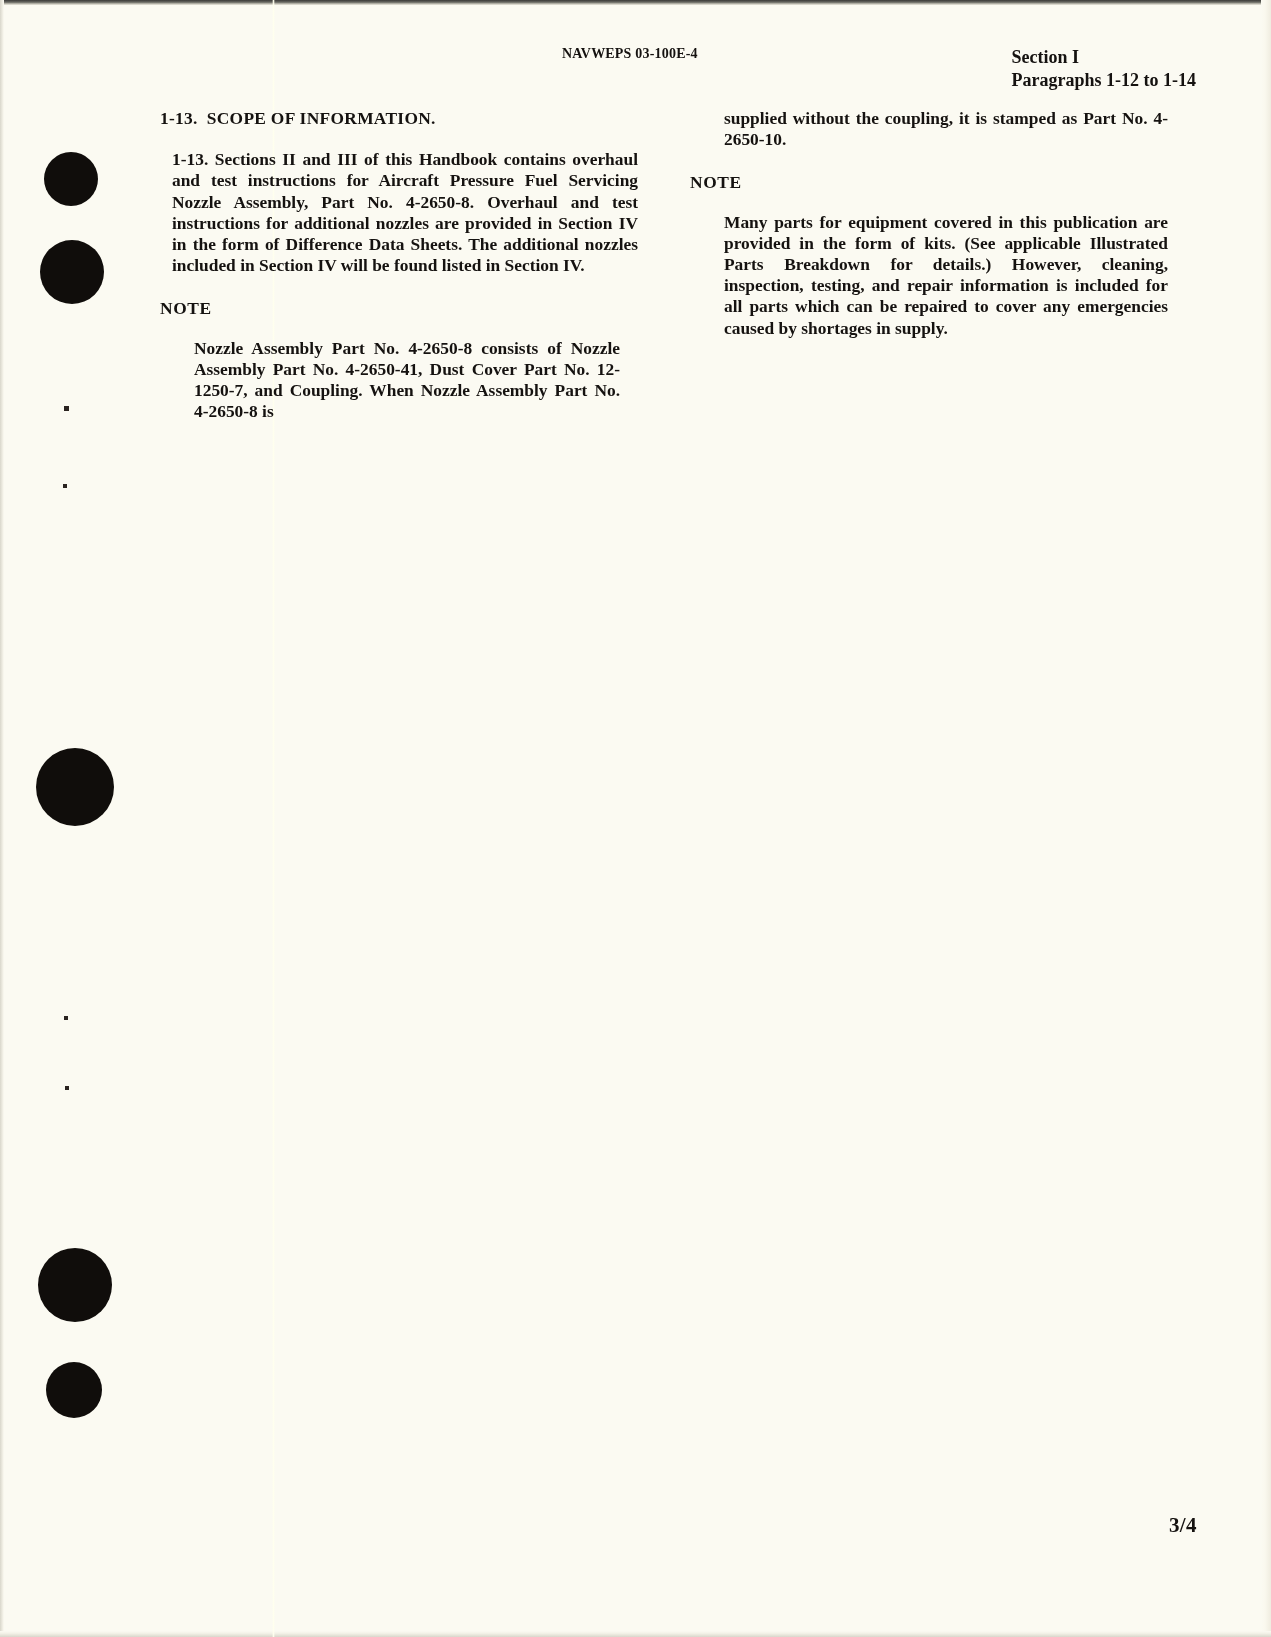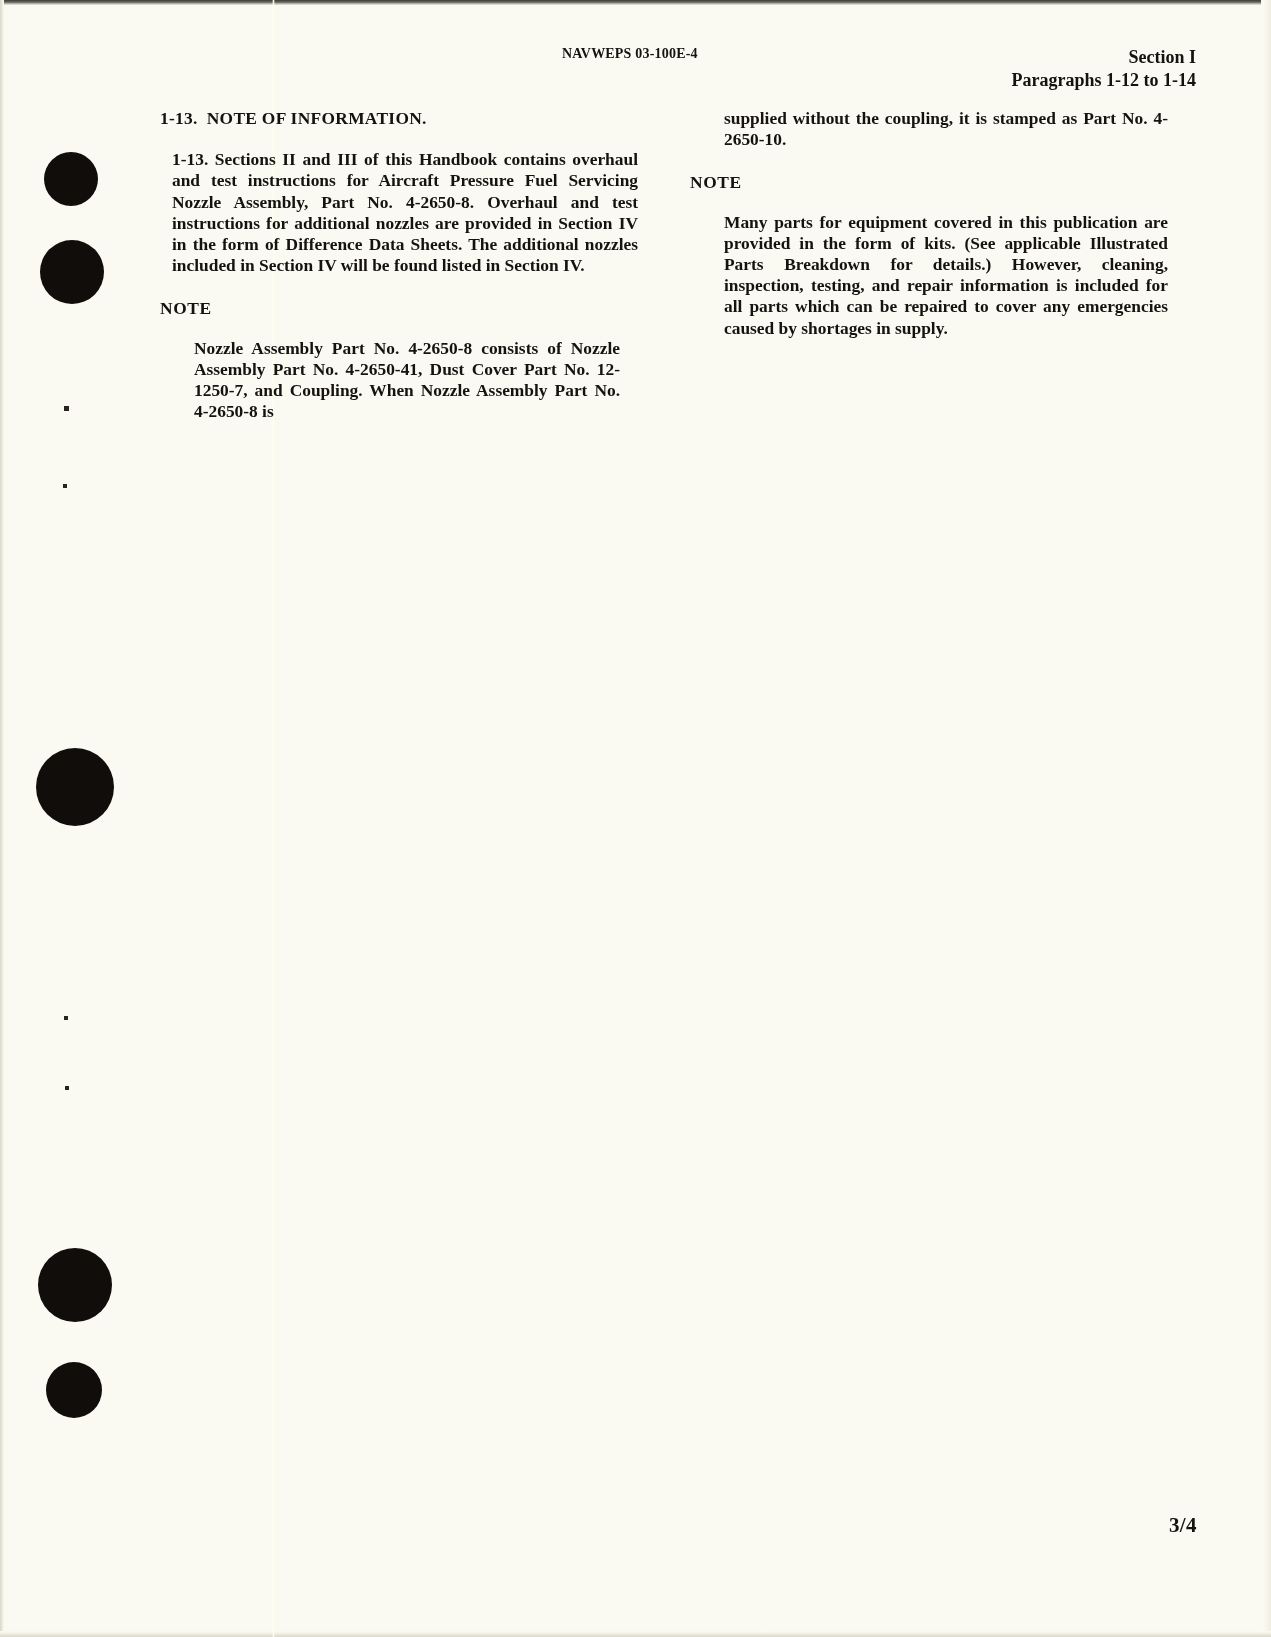--- a/index.html
+++ b/index.html
@@ -86,21 +86,20 @@
     top: 0;
     font-size: 14px;
     font-weight: bold;
     letter-spacing: 0.2px;
     white-space: nowrap;
   }
   .header-right {
     position: absolute;
     right: 75px;
     top: 0;
-    text-align: right;
     font-size: 18px;
     font-weight: bold;
     line-height: 23px;
     white-space: nowrap;
   }
 
   
   .col {
     position: absolute;
     top: 108px;
@@ -182,21 +181,21 @@
     <div class="header-doc">NAVWEPS 03-100E-4</div>
     <div class="header-right">
       <div>Section I</div>
       <div>Paragraphs 1-12 to 1-14</div>
     </div>
   </div>
 
   <div class="col col-left">
 
     <div class="heading-para">
-      <span class="num">1-13.</span><span>NOTE OF INFORMATION.</span>
+      <span class="num">1-13.</span><span>SCOPE OF INFORMATION.</span>
     </div>
 
     <p class="para">1-13.  Sections II and III of this Handbook contains overhaul and test instructions for Aircraft Pressure Fuel Servicing Nozzle Assembly, Part No. 4-2650-8. Overhaul and test instructions for additional nozzles are provided in Section IV in the form of Difference Data Sheets.   The additional nozzles included in Section IV will be found listed in Section IV.</p>
 
     <div class="note-label">NOTE</div>
 
     <p class="note-body">Nozzle Assembly Part No. 4-2650-8 consists of Nozzle Assembly Part No. 4-2650-41, Dust Cover Part No. 12-1250-7, and Coupling. When Nozzle Assembly Part No. 4-2650-8 is</p>
 
   </div>
 

